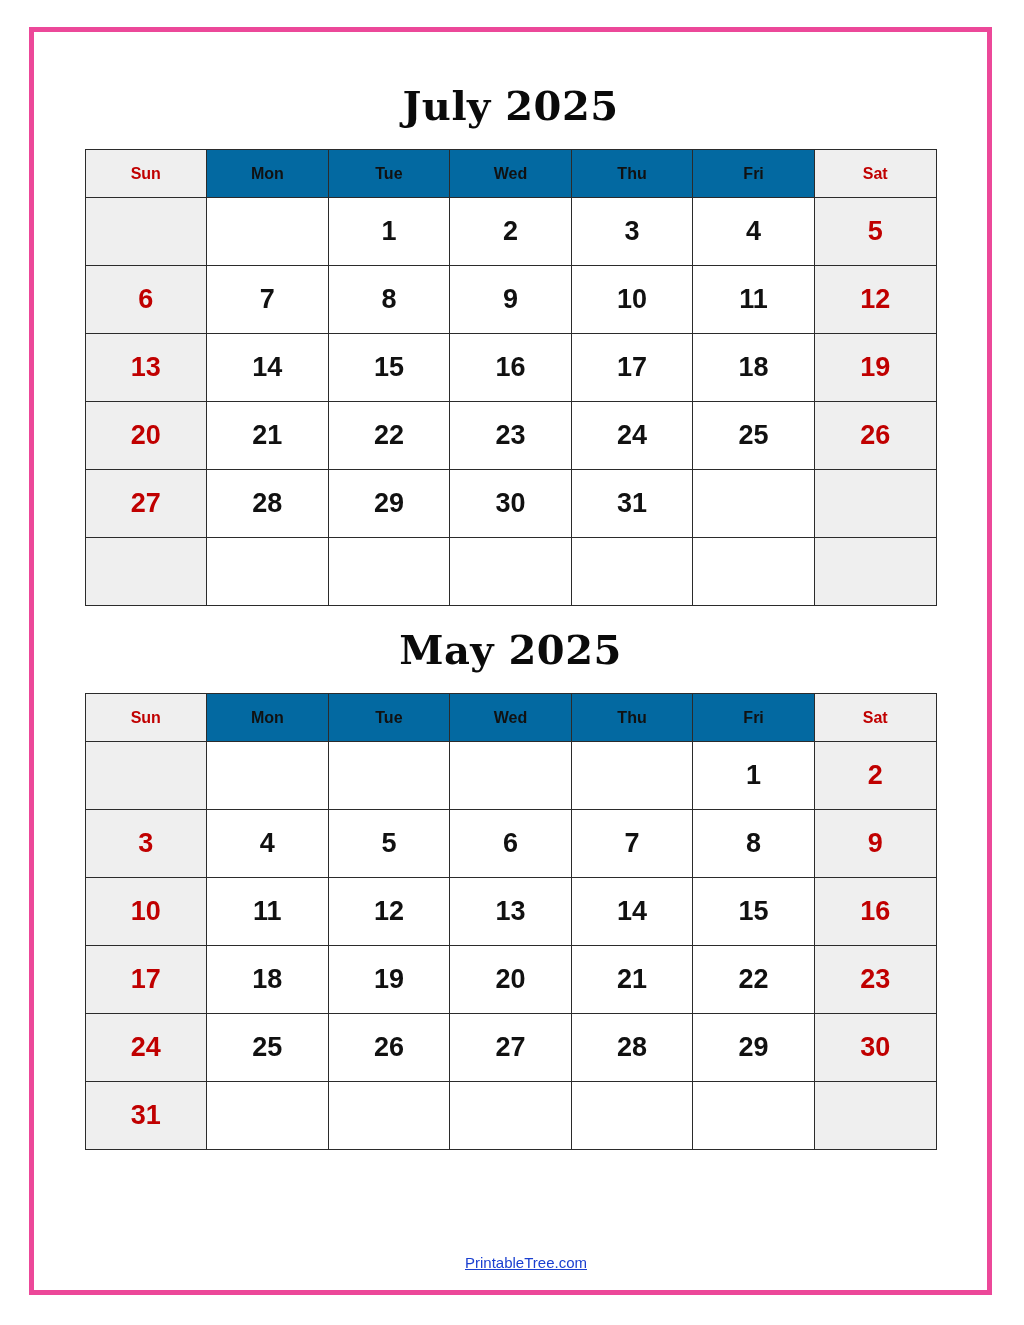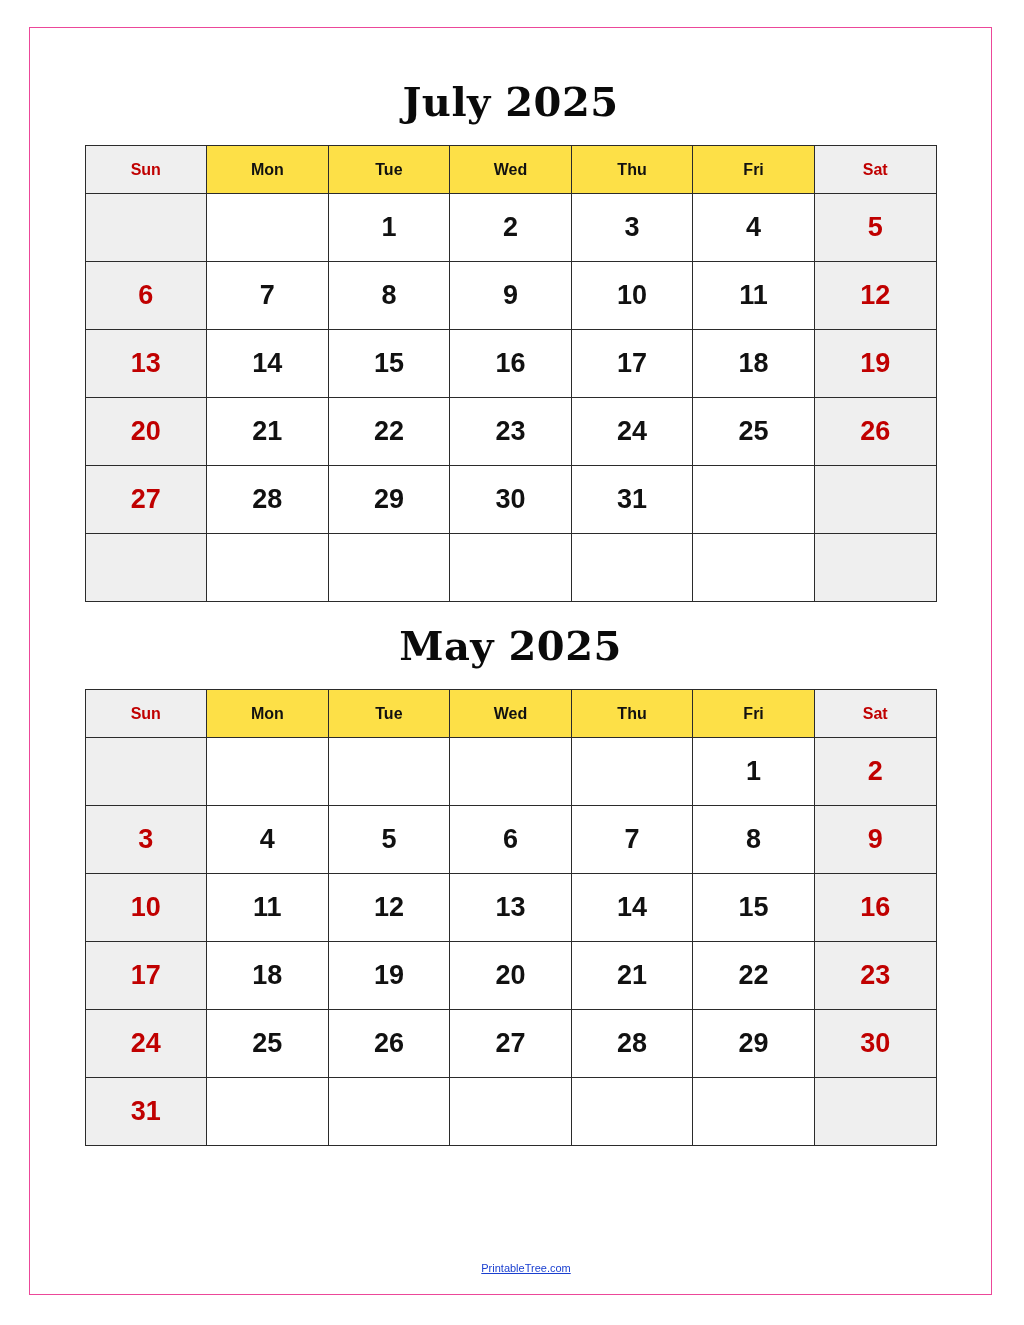--- a/index.html
+++ b/index.html
@@ -12,21 +12,21 @@
     height: 1325px;
     font-family: "Liberation Serif", serif;
     position: relative;
   }
   .page {
     position: absolute;
     left: 29px;
     top: 27px;
     width: 963px;
     height: 1268px;
-    border: 1px solid #ec4899;
+    border: 5px solid #ec4899;
     box-sizing: border-box;
     background: #ffffff;
   }
   .month-block {
     position: absolute;
     left: 0;
     width: 100%;
   }
   #july-block { top: 50px; }
   #august-block { top: 594px; }
@@ -51,21 +51,21 @@
     text-align: center;
     vertical-align: middle;
     box-sizing: border-box;
   }
   .cal-table th {
     height: 48px;
     font-family: "Liberation Sans", sans-serif;
     font-size: 16px;
     font-weight: bold;
     color: #111111;
-    background: #fde047;
+    background: #0369a1;
   }
   .cal-table th.weekend-head {
     background: #efefef;
     color: #c00000;
   }
   .cal-table td {
     height: 68px;
     font-family: "Liberation Sans", sans-serif;
     font-size: 27px;
     font-weight: bold;
@@ -78,21 +78,21 @@
   }
   .footer {
     position: absolute;
     bottom: 18px;
     left: 0;
     width: 100%;
     text-align: center;
   }
   .footer a {
     font-family: "Liberation Sans", sans-serif;
-    font-size: 11px;
+    font-size: 15px;
     color: #1a3fd0;
     text-decoration: underline;
     padding-left: 31px;
   }
 </style>
 </head>
 <body>
 
 <div class="page">
 

